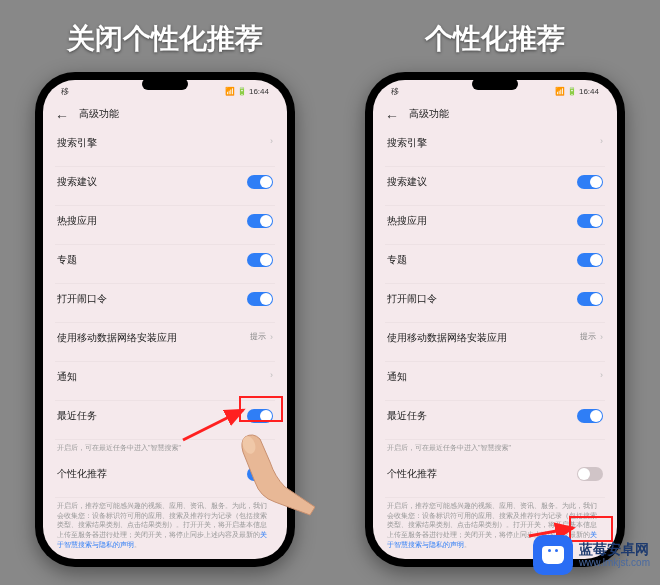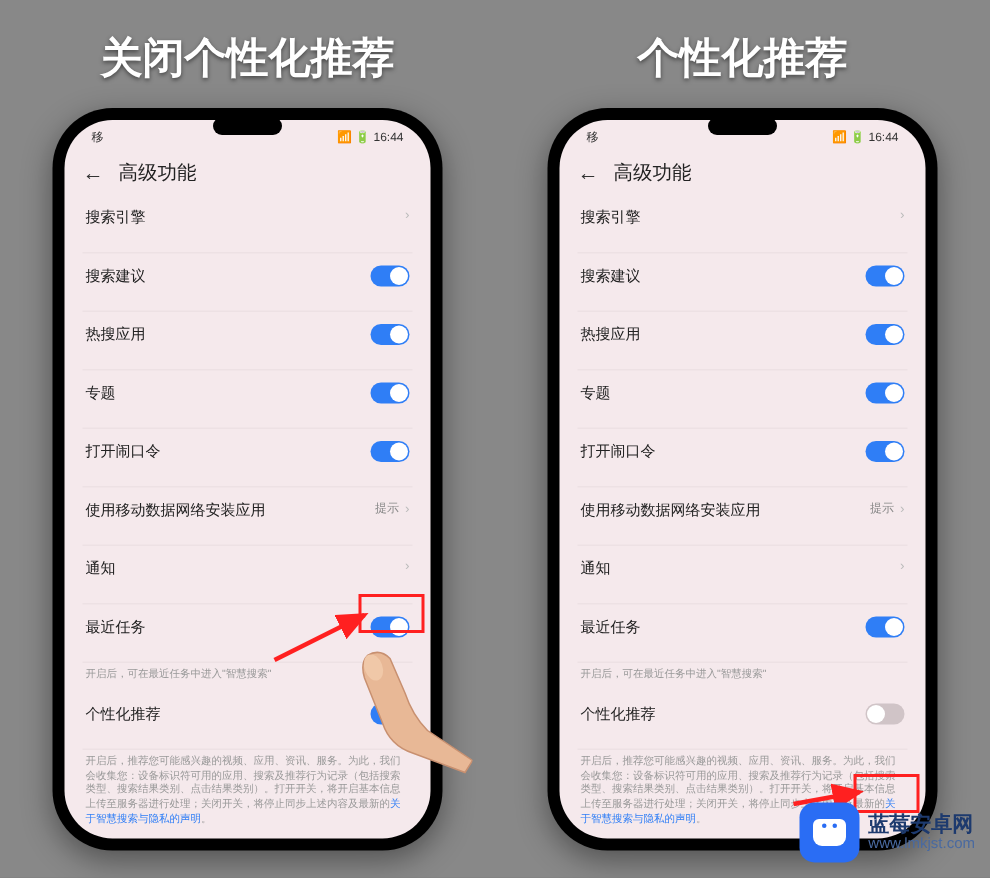--- a/index.html
+++ b/index.html
@@ -7,21 +7,21 @@
 .side{width:305px;display:flex;flex-direction:column;align-items:center}
 .side-title{color:#fff;font-size:28px;font-weight:bold;margin-bottom:14px;text-shadow:0 1px 3px rgba(0,0,0,.5)}
 .phone{width:260px;height:495px;background:#000;border-radius:40px;padding:8px;box-sizing:border-box;position:relative;box-shadow:0 6px 20px rgba(0,0,0,.4)}
 .screen{width:100%;height:100%;background:#f5e9ec;border-radius:32px;overflow:hidden;position:relative;display:flex;flex-direction:column}
 .notch{position:absolute;top:6px;left:50%;transform:translateX(-50%);width:46px;height:12px;background:#000;border-radius:8px;z-index:10}
 .statusbar{height:22px;display:flex;justify-content:space-between;align-items:center;padding:0 18px;font-size:8px;color:#333}
 .sb-left{display:flex;gap:3px;align-items:center}
 .sb-right{display:flex;gap:2px;align-items:center}
 .header{display:flex;align-items:center;padding:4px 12px 6px;gap:10px}
 .back{font-size:14px;color:#333}
-.header-title{font-size:13px;font-weight:500;color:#222}
+.header-title{font-size:10px;font-weight:500;color:#222}
 .settings{flex:1;overflow:hidden;padding:0 12px}
 .row{display:flex;justify-content:space-between;align-items:flex-start;padding:8px 2px;border-bottom:1px solid rgba(0,0,0,.03);min-height:22px}
 .row-label{font-size:10px;color:#222}
 .chev{color:#bbb;font-size:9px}
 .toggle{width:26px;height:14px;border-radius:10px;position:relative;flex-shrink:0}
 .toggle.on{background:#2f7ef6}
 .toggle.off{background:#d0c4c7}
 .toggle::after{content:"";position:absolute;width:12px;height:12px;background:#fff;border-radius:50%;top:1px;transition:none}
 .toggle.on::after{right:1px}
 .toggle.off::after{left:1px}

